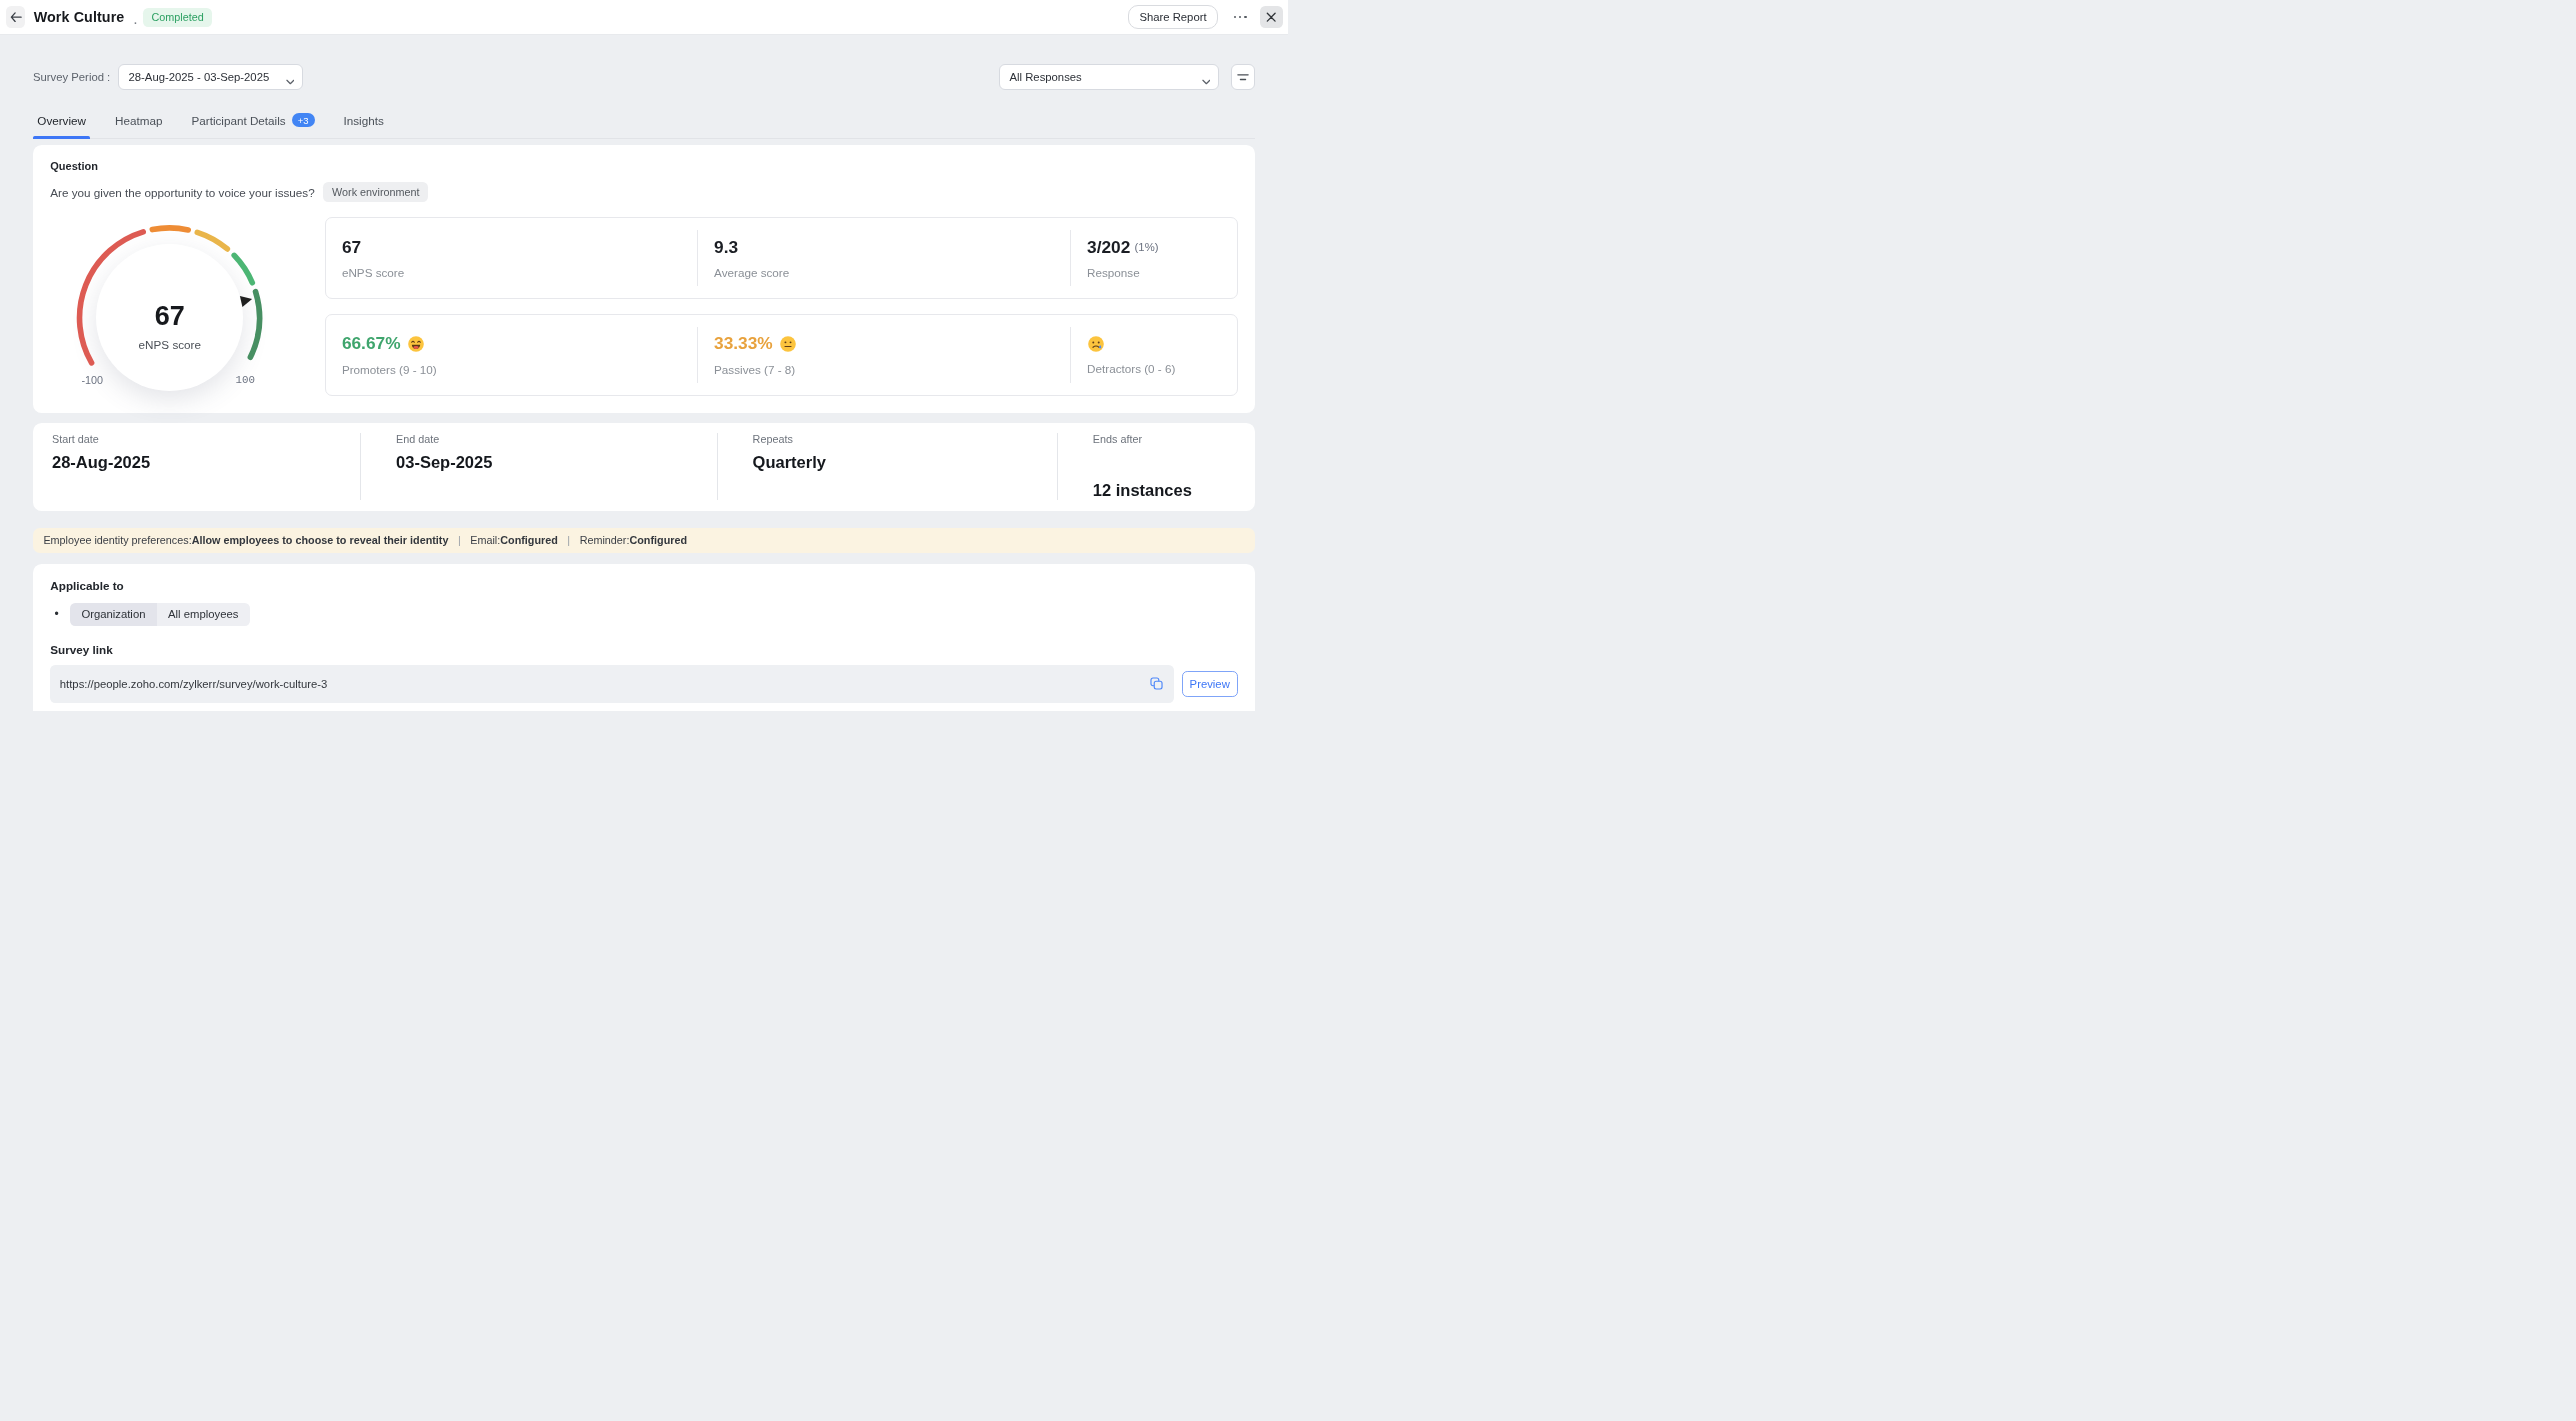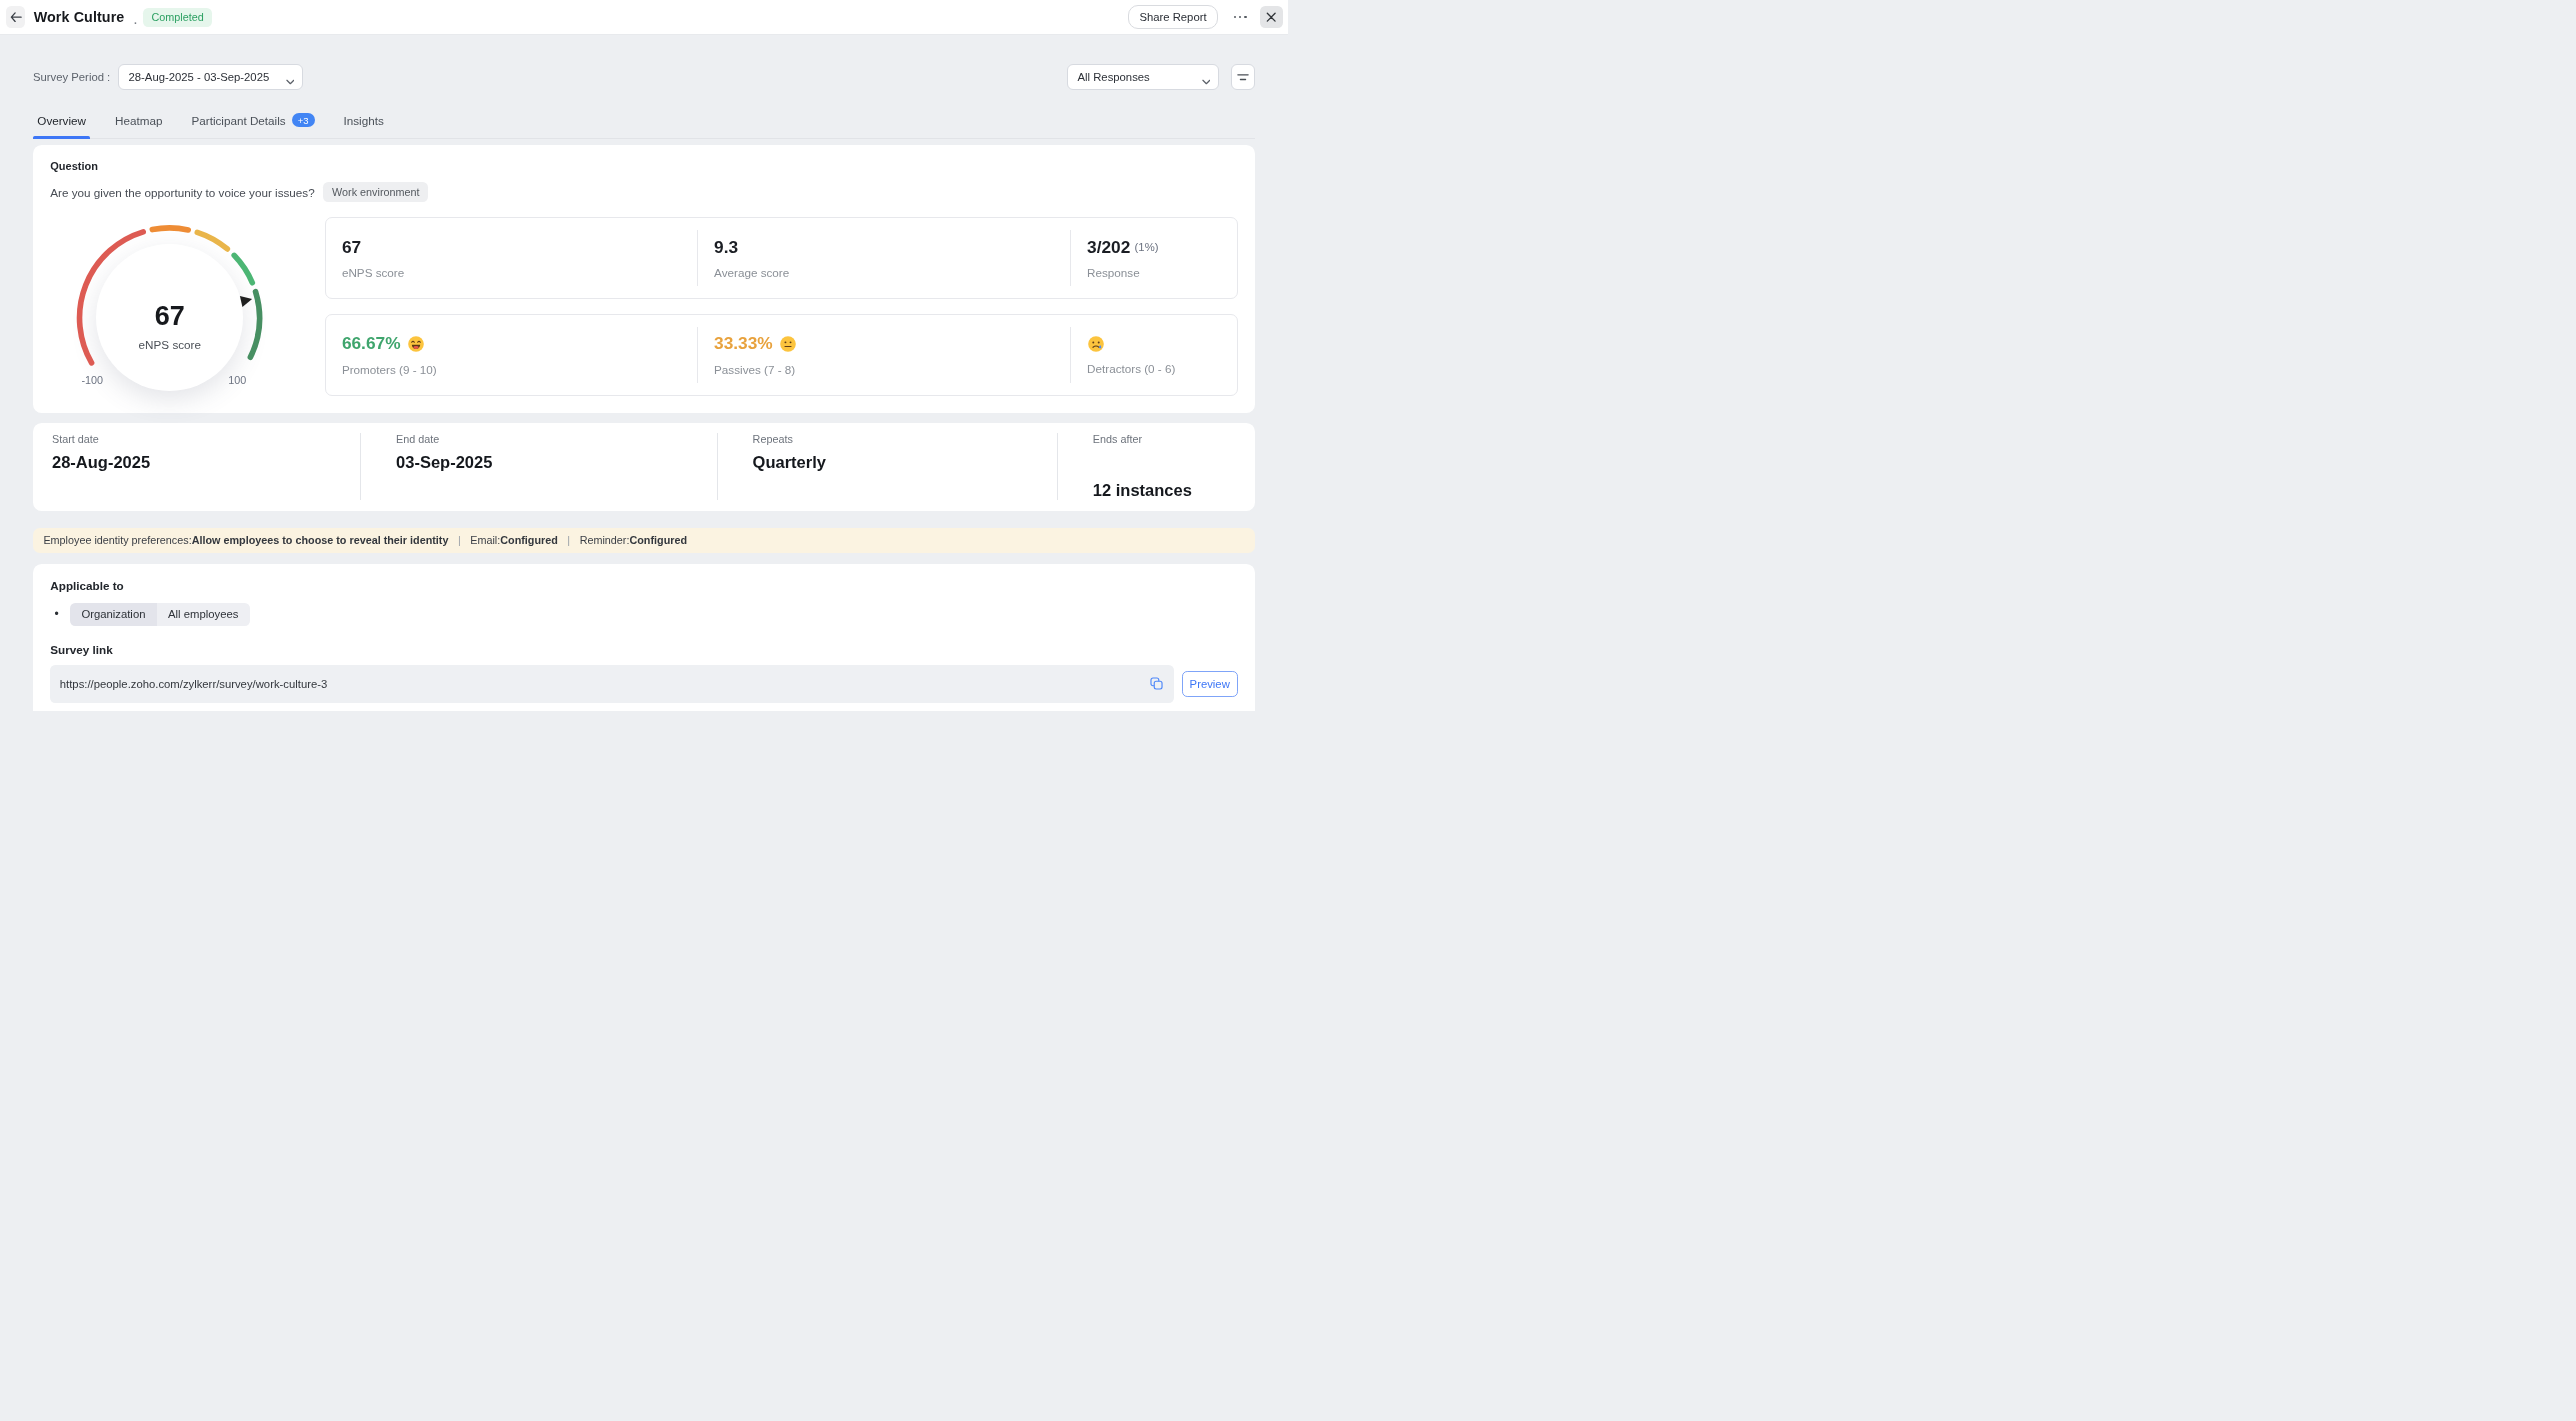--- a/index.html
+++ b/index.html
@@ -26,21 +26,21 @@
   .close-btn { margin-left:12px; width:22.5px; height:22.5px; border-radius:5.2px; background:#E4E5E7;
     border:none; display:flex; align-items:center; justify-content:center; cursor:pointer; }
   
   .content { padding:0 33px; }
   .filters { margin-top:29px; display:flex; align-items:center; }
   .filters-label { font-size:11.3px; color:#5d636c; margin-right:7.8px; }
   .select { position:relative; height:26px; background:#fff; border:0.9px solid #D7DAE0; border-radius:6px;
     display:flex; align-items:center; padding:0 22.5px 0 9.5px; font-size:11.3px; color:#2c3037; cursor:pointer; }
   .select .chev { position:absolute; right:7.8px; top:9.5px; }
   .sel-period { width:185px; }
-  .sel-resp { width:152px; margin-left:auto; }
+  .sel-resp { width:220px; margin-left:auto; }
   .filter-btn { width:24px; height:26px; margin-left:12px; background:#fff; border:0.9px solid #D7DAE0;
     border-radius:6px; display:flex; align-items:center; justify-content:center; cursor:pointer; }
   
   .tabs { margin-top:23.4px; display:flex; gap:29px; border-bottom:0.9px solid #E1E3E7; padding-left:4.3px; }
   .tab { position:relative; padding:0 0 10.4px; font-size:11.7px; color:#4b5159; cursor:pointer; display:flex; align-items:center; }
   .tab.active { color:#1d2127; }
   .tab.active::after { content:""; position:absolute; left:-4.3px; right:-4.3px; bottom:-0.9px; height:2.6px;
     background:#3D76F6; border-radius:1.7px 1.7px 0 0; }
   .tab-badge { margin-left:6px; background:#4285F4; color:#fff; font-size:9.5px; border-radius:866px;
     padding:2.2px 6px; line-height:1; }
@@ -57,21 +57,21 @@
   .gauge-wrap { width:275px; flex:0 0 275px; }
   .gauge { position:relative; width:225px; height:173px; margin-left:7px; margin-top:5.2px; }
   .gauge svg { position:absolute; left:0; top:0; z-index:2; }
   .gauge-inner { position:absolute; left:39px; top:23.4px; width:147px; height:147px; border-radius:50%;
     background:#fff; box-shadow:0 8.7px 26px rgba(80,90,110,.16); z-index:1;
     display:flex; flex-direction:column; align-items:center; justify-content:center; padding-top:17.3px; }
   .gauge-value { font-size:27px; font-weight:700; color:#17191d; }
   .gauge-label { margin-top:6px; font-size:11.7px; color:#4a4f56; }
   .gauge-min, .gauge-max { position:absolute; top:153px; transform:translateX(-50%);
     font-size:10.8px; color:#6b7280; z-index:3; }
-  .gauge-min { left:35px; } .gauge-max { left:180px; }
+  .gauge-min { left:35px; } .gauge-max { left:188px;font-family:Liberation Mono, monospace; }
   
   .stats-col { flex:1; display:flex; flex-direction:column; gap:14.7px; margin-top:1.7px; }
   .stat-card { border:0.9px solid #E7E8EC; border-radius:7px; height:82px; display:flex; padding:12px 0; }
   .stat-cell { padding-left:15.6px; display:flex; flex-direction:column; justify-content:center; }
   .stat-cell + .stat-cell { border-left:0.9px solid #E7E8EC; }
   .sc1 { flex:442; } .sc2 { flex:443; } .sc3 { flex:186; }
   .stat-value { font-size:17.3px; font-weight:700; color:#1b1e24; display:flex; align-items:center; }
   .stat-suffix { font-size:11.3px; font-weight:400; color:#6b7280; margin-left:4.3px; }
   .stat-label { margin-top:8.7px; font-size:11.7px; color:#8b9097; }
   .emoji { width:18px; height:18px; margin-left:6px; flex:0 0 auto; }

